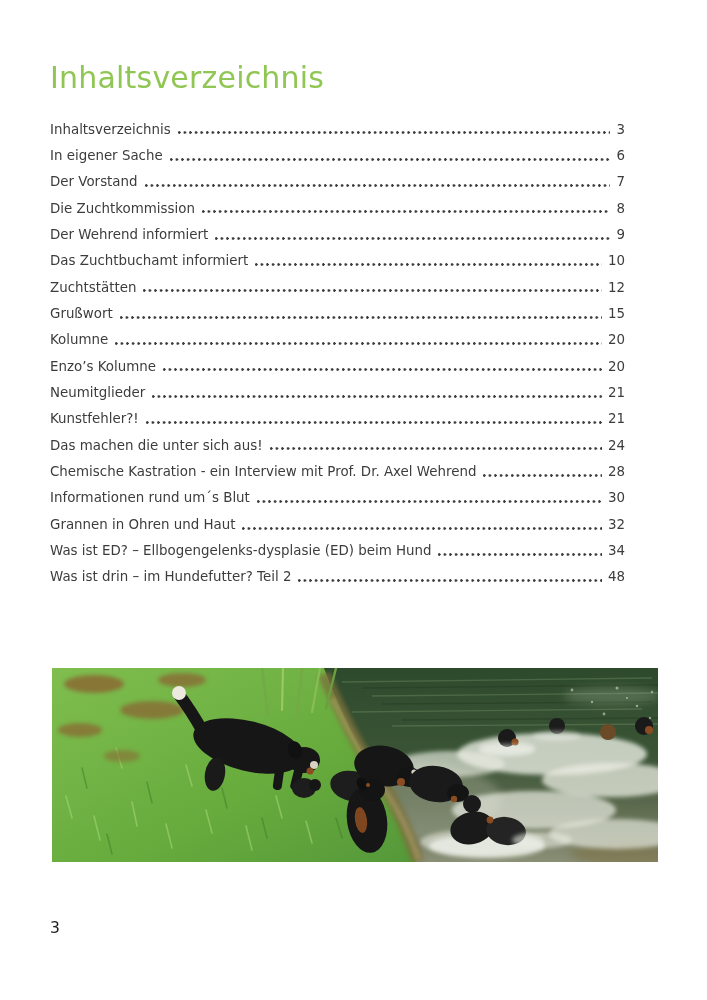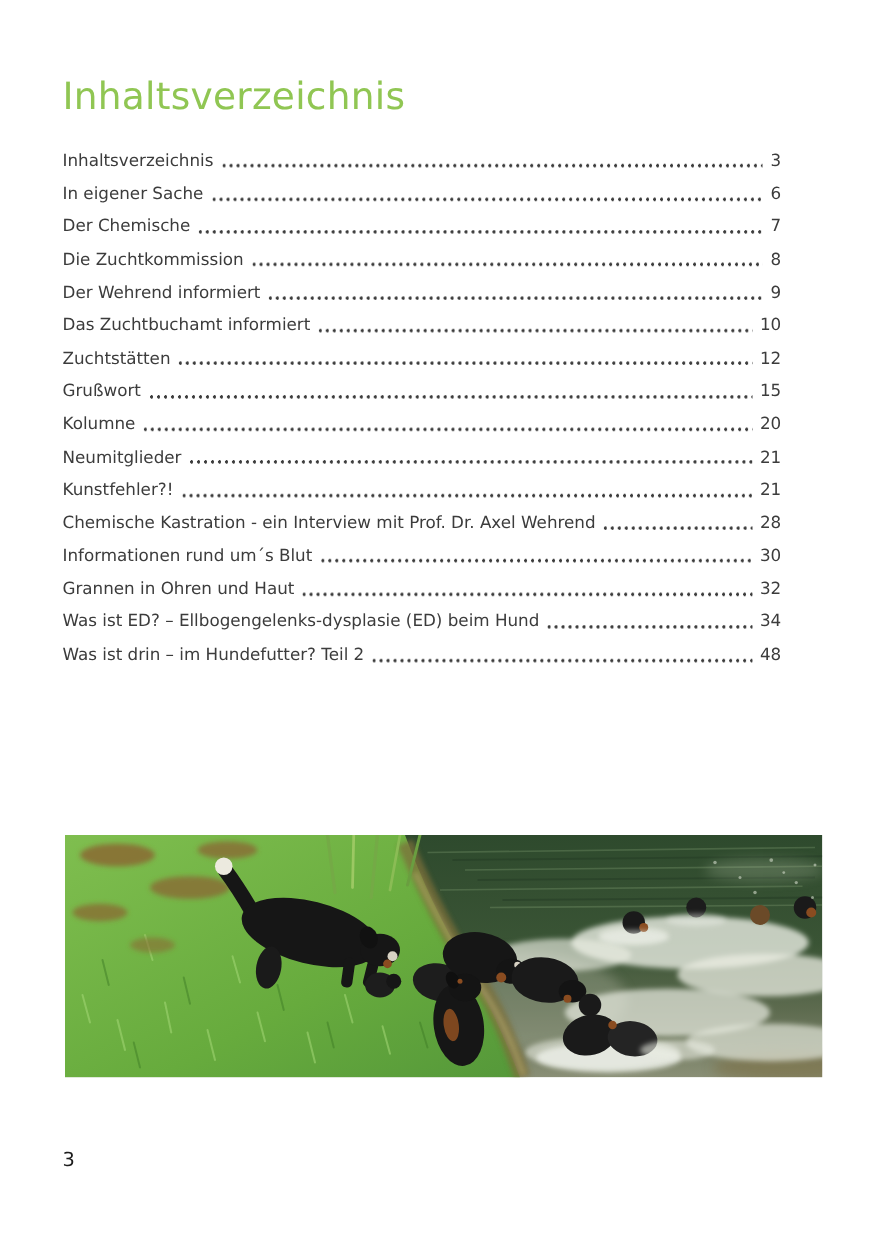--- a/index.html
+++ b/index.html
@@ -67,21 +67,21 @@
     </div>
 
 
     <div class="toc-row">
       <span class="toc-label">In eigener Sache</span>
       <span class="toc-dots"></span>
       <span class="toc-page">6</span>
     </div>
 
     <div class="toc-row">
-      <span class="toc-label">Der Chemische</span>
+      <span class="toc-label">Der Vorstand</span>
       <span class="toc-dots"></span>
       <span class="toc-page">7</span>
     </div>
 
     <div class="toc-row">
       <span class="toc-label">Die Zuchtkommission</span>
       <span class="toc-dots"></span>
       <span class="toc-page">8</span>
     </div>
 
@@ -108,33 +108,43 @@
       <span class="toc-dots"></span>
       <span class="toc-page">15</span>
     </div>
 
     <div class="toc-row">
       <span class="toc-label">Kolumne</span>
       <span class="toc-dots"></span>
       <span class="toc-page">20</span>
     </div>
 
+    <div class="toc-row">
+      <span class="toc-label">Enzo’s Kolumne</span>
+      <span class="toc-dots"></span>
+      <span class="toc-page">20</span>
+    </div>
 
     <div class="toc-row">
       <span class="toc-label">Neumitglieder</span>
       <span class="toc-dots"></span>
       <span class="toc-page">21</span>
     </div>
 
     <div class="toc-row">
       <span class="toc-label">Kunstfehler?!</span>
       <span class="toc-dots"></span>
       <span class="toc-page">21</span>
     </div>
 
+    <div class="toc-row">
+      <span class="toc-label">Das machen die unter sich aus!</span>
+      <span class="toc-dots"></span>
+      <span class="toc-page">24</span>
+    </div>
 
     <div class="toc-row">
       <span class="toc-label">Chemische Kastration - ein Interview mit Prof. Dr. Axel Wehrend</span>
       <span class="toc-dots"></span>
       <span class="toc-page">28</span>
     </div>
 
     <div class="toc-row">
       <span class="toc-label">Informationen rund um´s Blut</span>
       <span class="toc-dots"></span>

